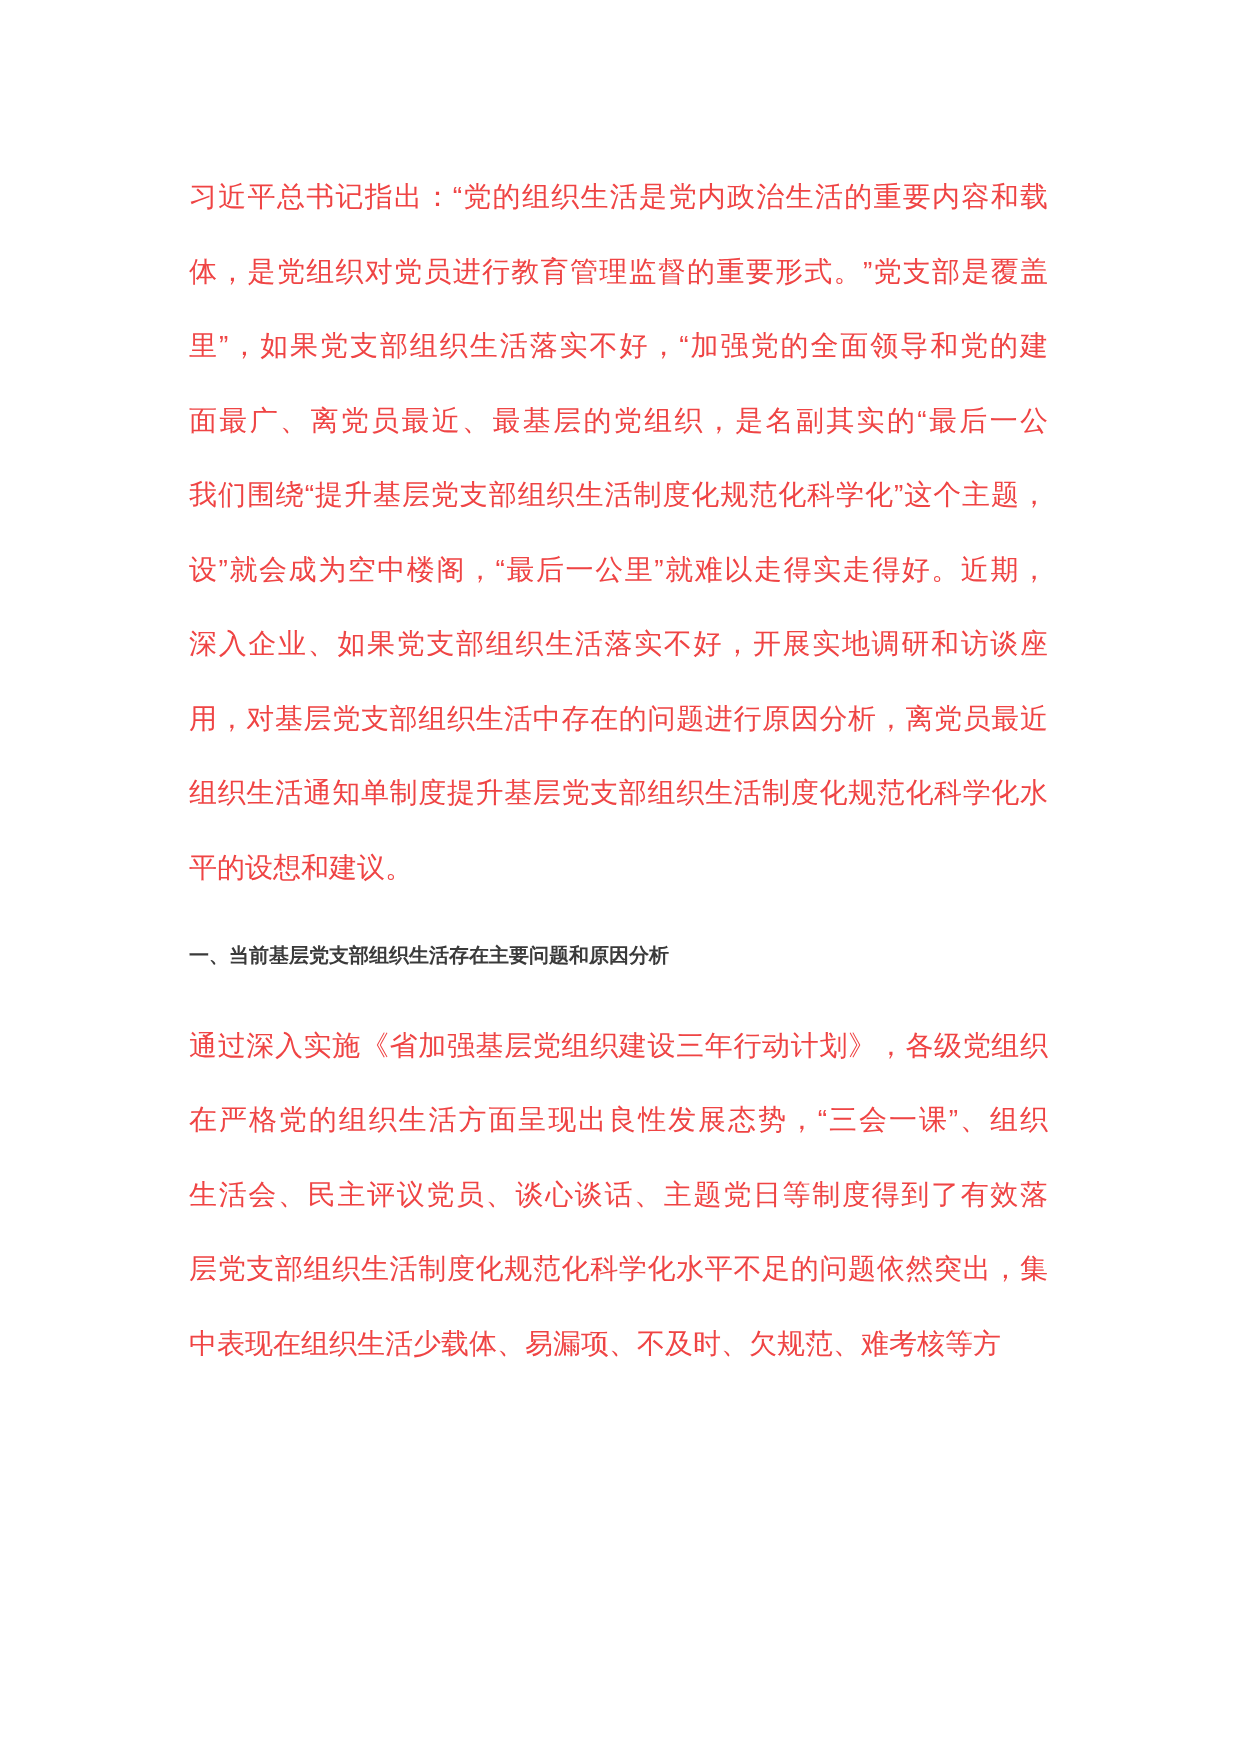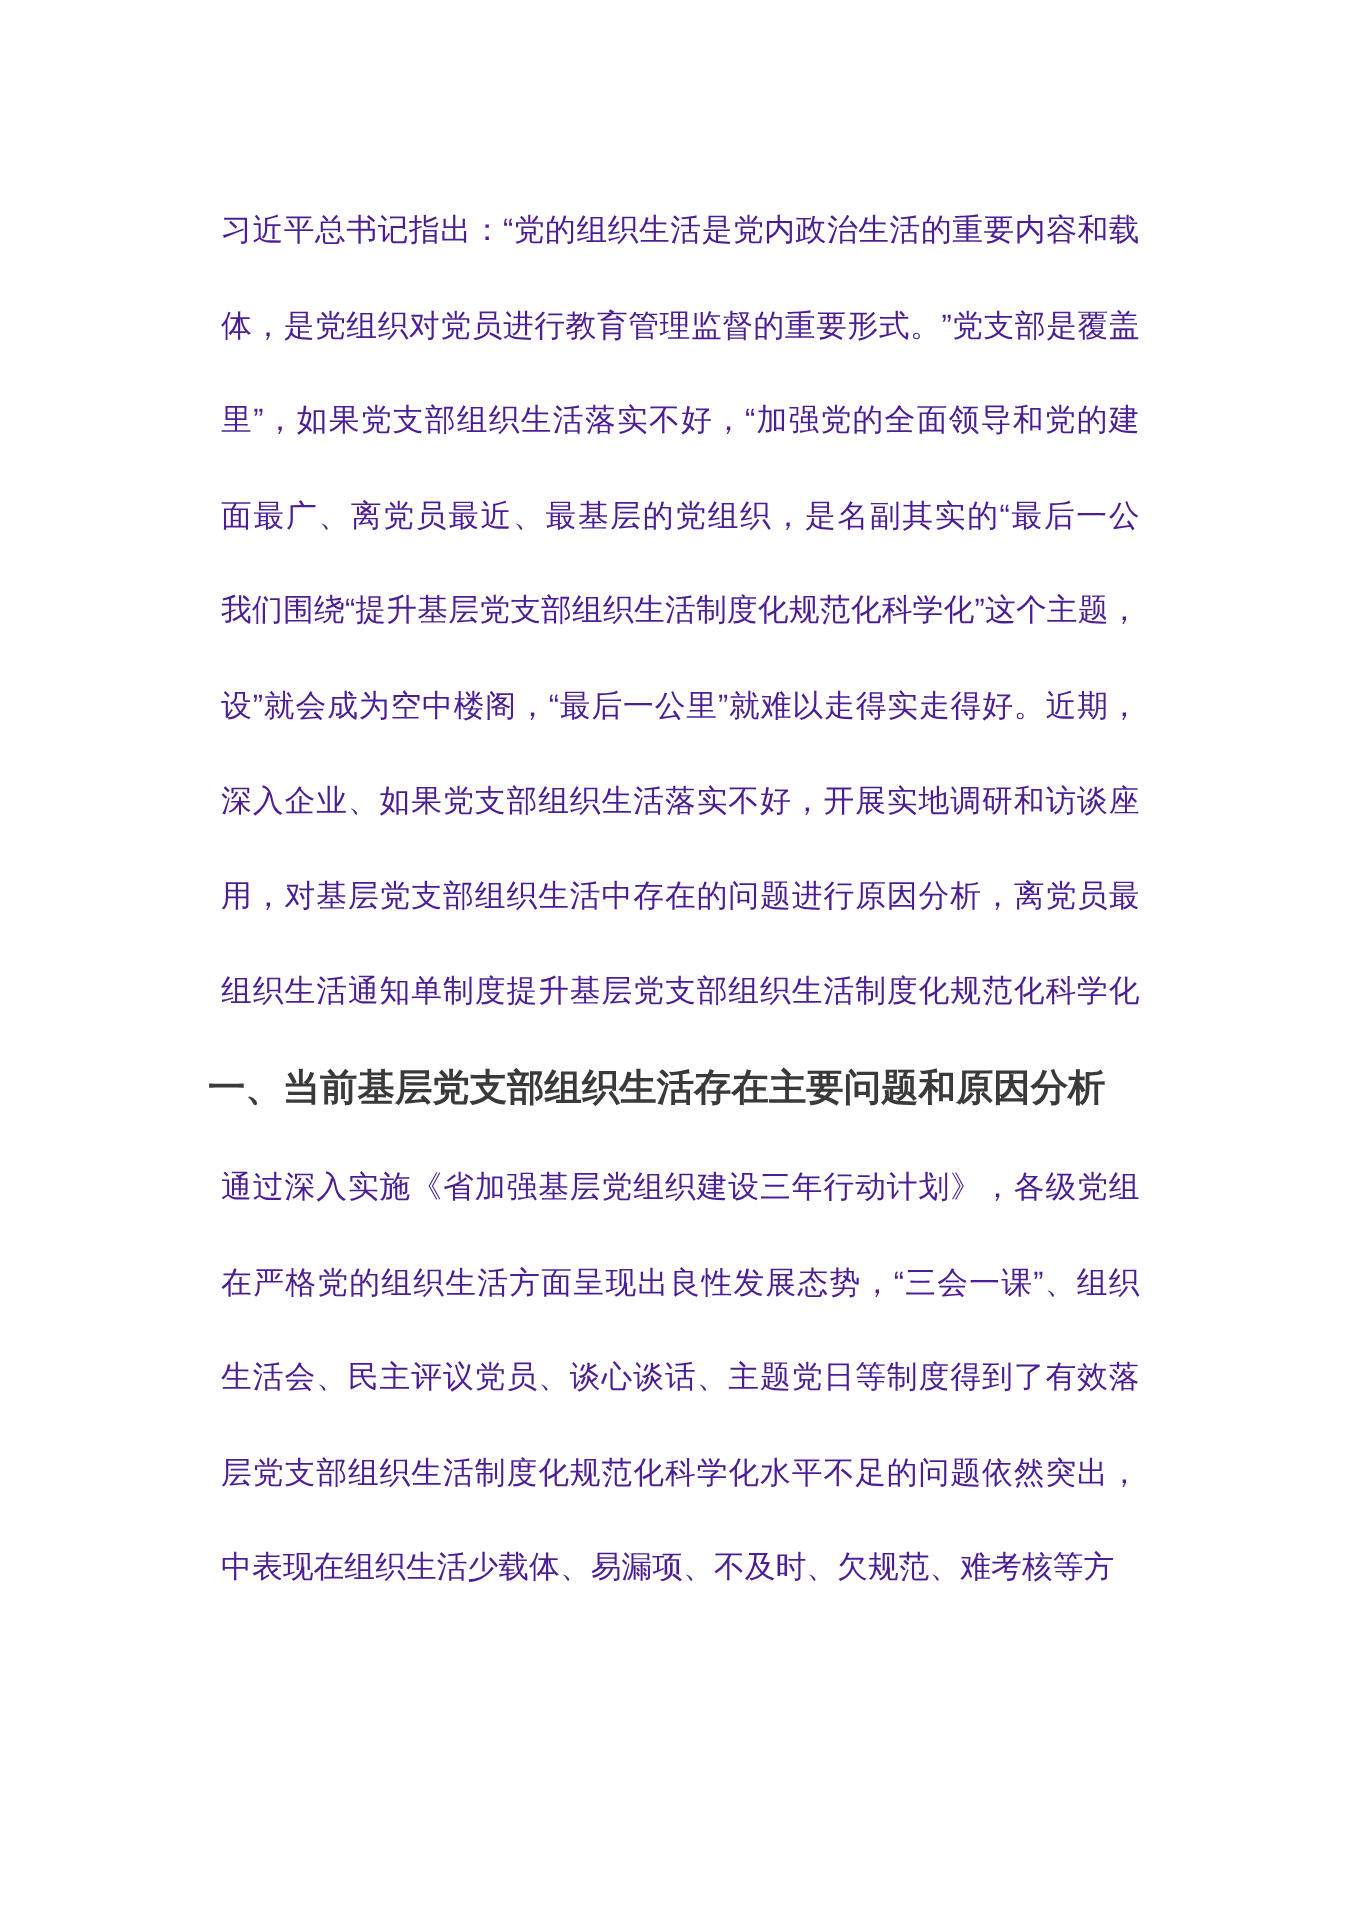--- a/index.html
+++ b/index.html
@@ -17,40 +17,40 @@
     width: 1240px;
     height: 1754px;
     background: #ffffff;
     box-sizing: border-box;
   }
   .content {
     box-sizing: border-box;
     padding: 160px 192px 0 189px;
   }
   .line {
-    margin: 12px;
+    margin: 0;
     padding: 0;
     font-size: 28px;
     height: 74.5px;
     line-height: 74.5px;
-    color: #4c1d95;
+    color: #ef4444;
     text-align: justify;
     text-align-last: justify;
     word-break: break-all;
     overflow: hidden;
     font-family: "Liberation Sans", sans-serif;
   }
   .line.last {
     text-align: left;
     text-align-last: left;
   }
   .heading {
     margin: 13px 0 16px 0;
     padding: 0;
-    font-size: 34px;
+    font-size: 20px;
     font-weight: bold;
     height: 74.5px;
     line-height: 74.5px;
     color: #3a3a3a;
     text-align: left;
     font-family: "Liberation Sans", sans-serif;
   }
 </style>
 </head>
 <body>
@@ -60,20 +60,21 @@
 
     <p class="line">习近平总书记指出：“党的组织生活是党内政治生活的重要内容和载</p>
     <p class="line">体，是党组织对党员进行教育管理监督的重要形式。”党支部是覆盖</p>
     <p class="line">里”，如果党支部组织生活落实不好，“加强党的全面领导和党的建</p>
     <p class="line">面最广、离党员最近、最基层的党组织，是名副其实的“最后一公</p>
     <p class="line">我们围绕“提升基层党支部组织生活制度化规范化科学化”这个主题，</p>
     <p class="line">设”就会成为空中楼阁，“最后一公里”就难以走得实走得好。近期，</p>
     <p class="line">深入企业、如果党支部组织生活落实不好，开展实地调研和访谈座</p>
     <p class="line">用，对基层党支部组织生活中存在的问题进行原因分析，离党员最近</p>
     <p class="line">组织生活通知单制度提升基层党支部组织生活制度化规范化科学化水</p>
+    <p class="line last">平的设想和建议。</p>
 
     <h2 class="heading">一、当前基层党支部组织生活存在主要问题和原因分析</h2>
 
     <p class="line">通过深入实施《省加强基层党组织建设三年行动计划》，各级党组织</p>
     <p class="line">在严格党的组织生活方面呈现出良性发展态势，“三会一课”、组织</p>
     <p class="line">生活会、民主评议党员、谈心谈话、主题党日等制度得到了有效落实。</p>
     <p class="line">层党支部组织生活制度化规范化科学化水平不足的问题依然突出，集</p>
     <p class="line last">中表现在组织生活少载体、易漏项、不及时、欠规范、难考核等方面。</p>
 
   </div>

